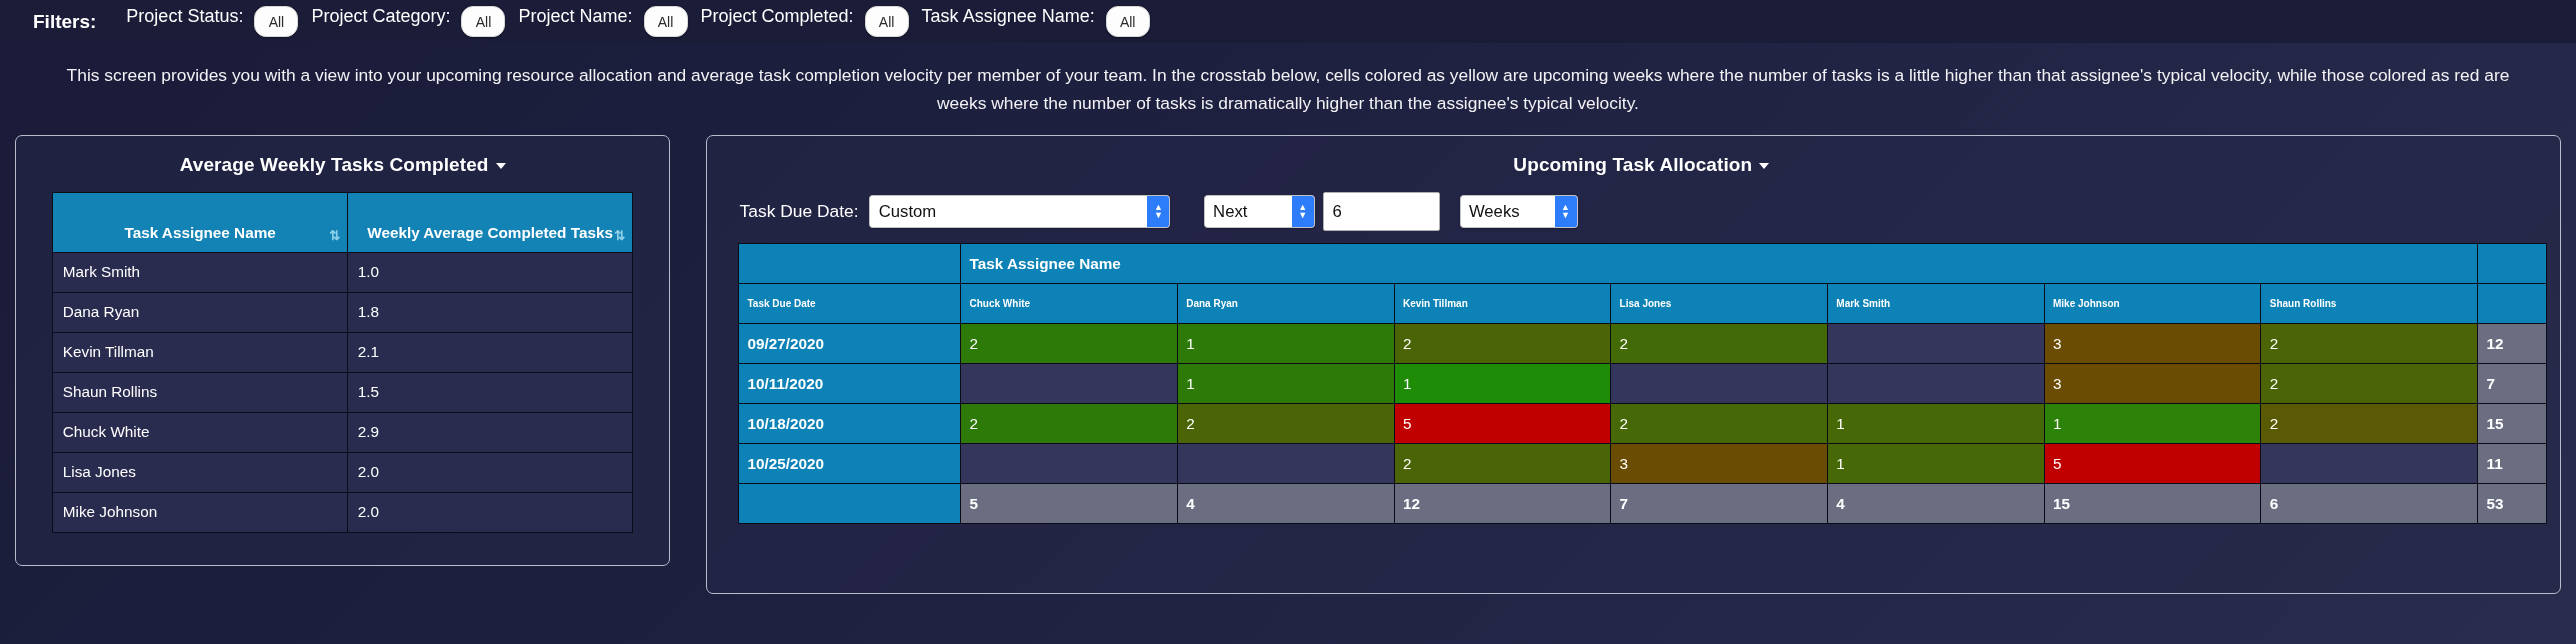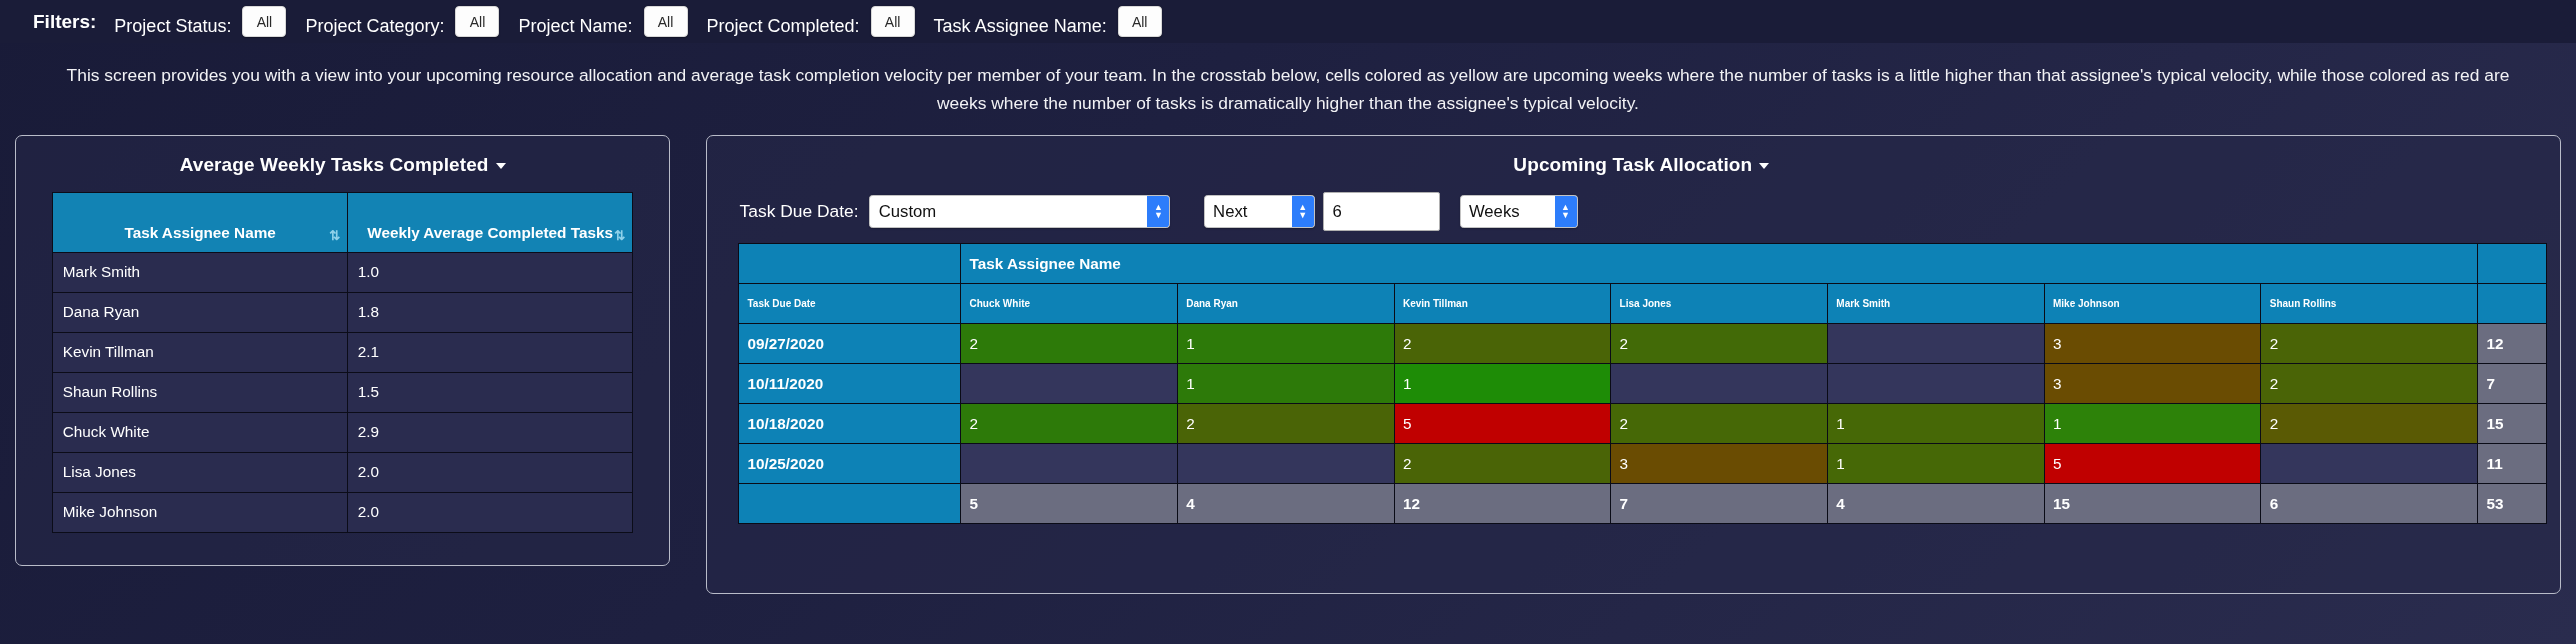--- a/index.html
+++ b/index.html
@@ -14,48 +14,48 @@
     background: linear-gradient(135deg, #191b38 0%, #1e2040 40%, #2a2c4e 100%);
     color: #ffffff;
   }
 
   
   .filter-bar {
     height: 43px;
     display: flex;
     align-items: center;
     padding-left: 33px;
-    gap: 4px;
+    gap: 16px;
     background: #1a1c38;
   }
   .filters-label {
     font-size: 19px;
     font-weight: bold;
     color: #ffffff;
     margin-right: 14px;
     white-space: nowrap;
   }
   .filter-group {
     display: flex;
-    align-items: flex-end;
-    margin-right: 19px;
+    align-items: flex-start;
+    margin-right: 13px;
     white-space: nowrap;
   }
   .filter-name {
     font-size: 18px;
     color: #ffffff;
     margin-right: 11px;
     white-space: nowrap;
   }
   .filter-value {
     background: #fdfdfd;
     color: #2a2a2a;
     font-size: 14px;
     border: 0.7px solid #d8d8d8;
-    border-radius: 4px;
+    border-radius: 12px;
     min-width: 44px;
     height: 31px;
     display: flex;
     align-items: center;
     justify-content: center;
     padding: 0 9.7px;
     box-shadow: 0 0.7px 1.4px rgba(0,0,0,0.35);
   }
 
   

